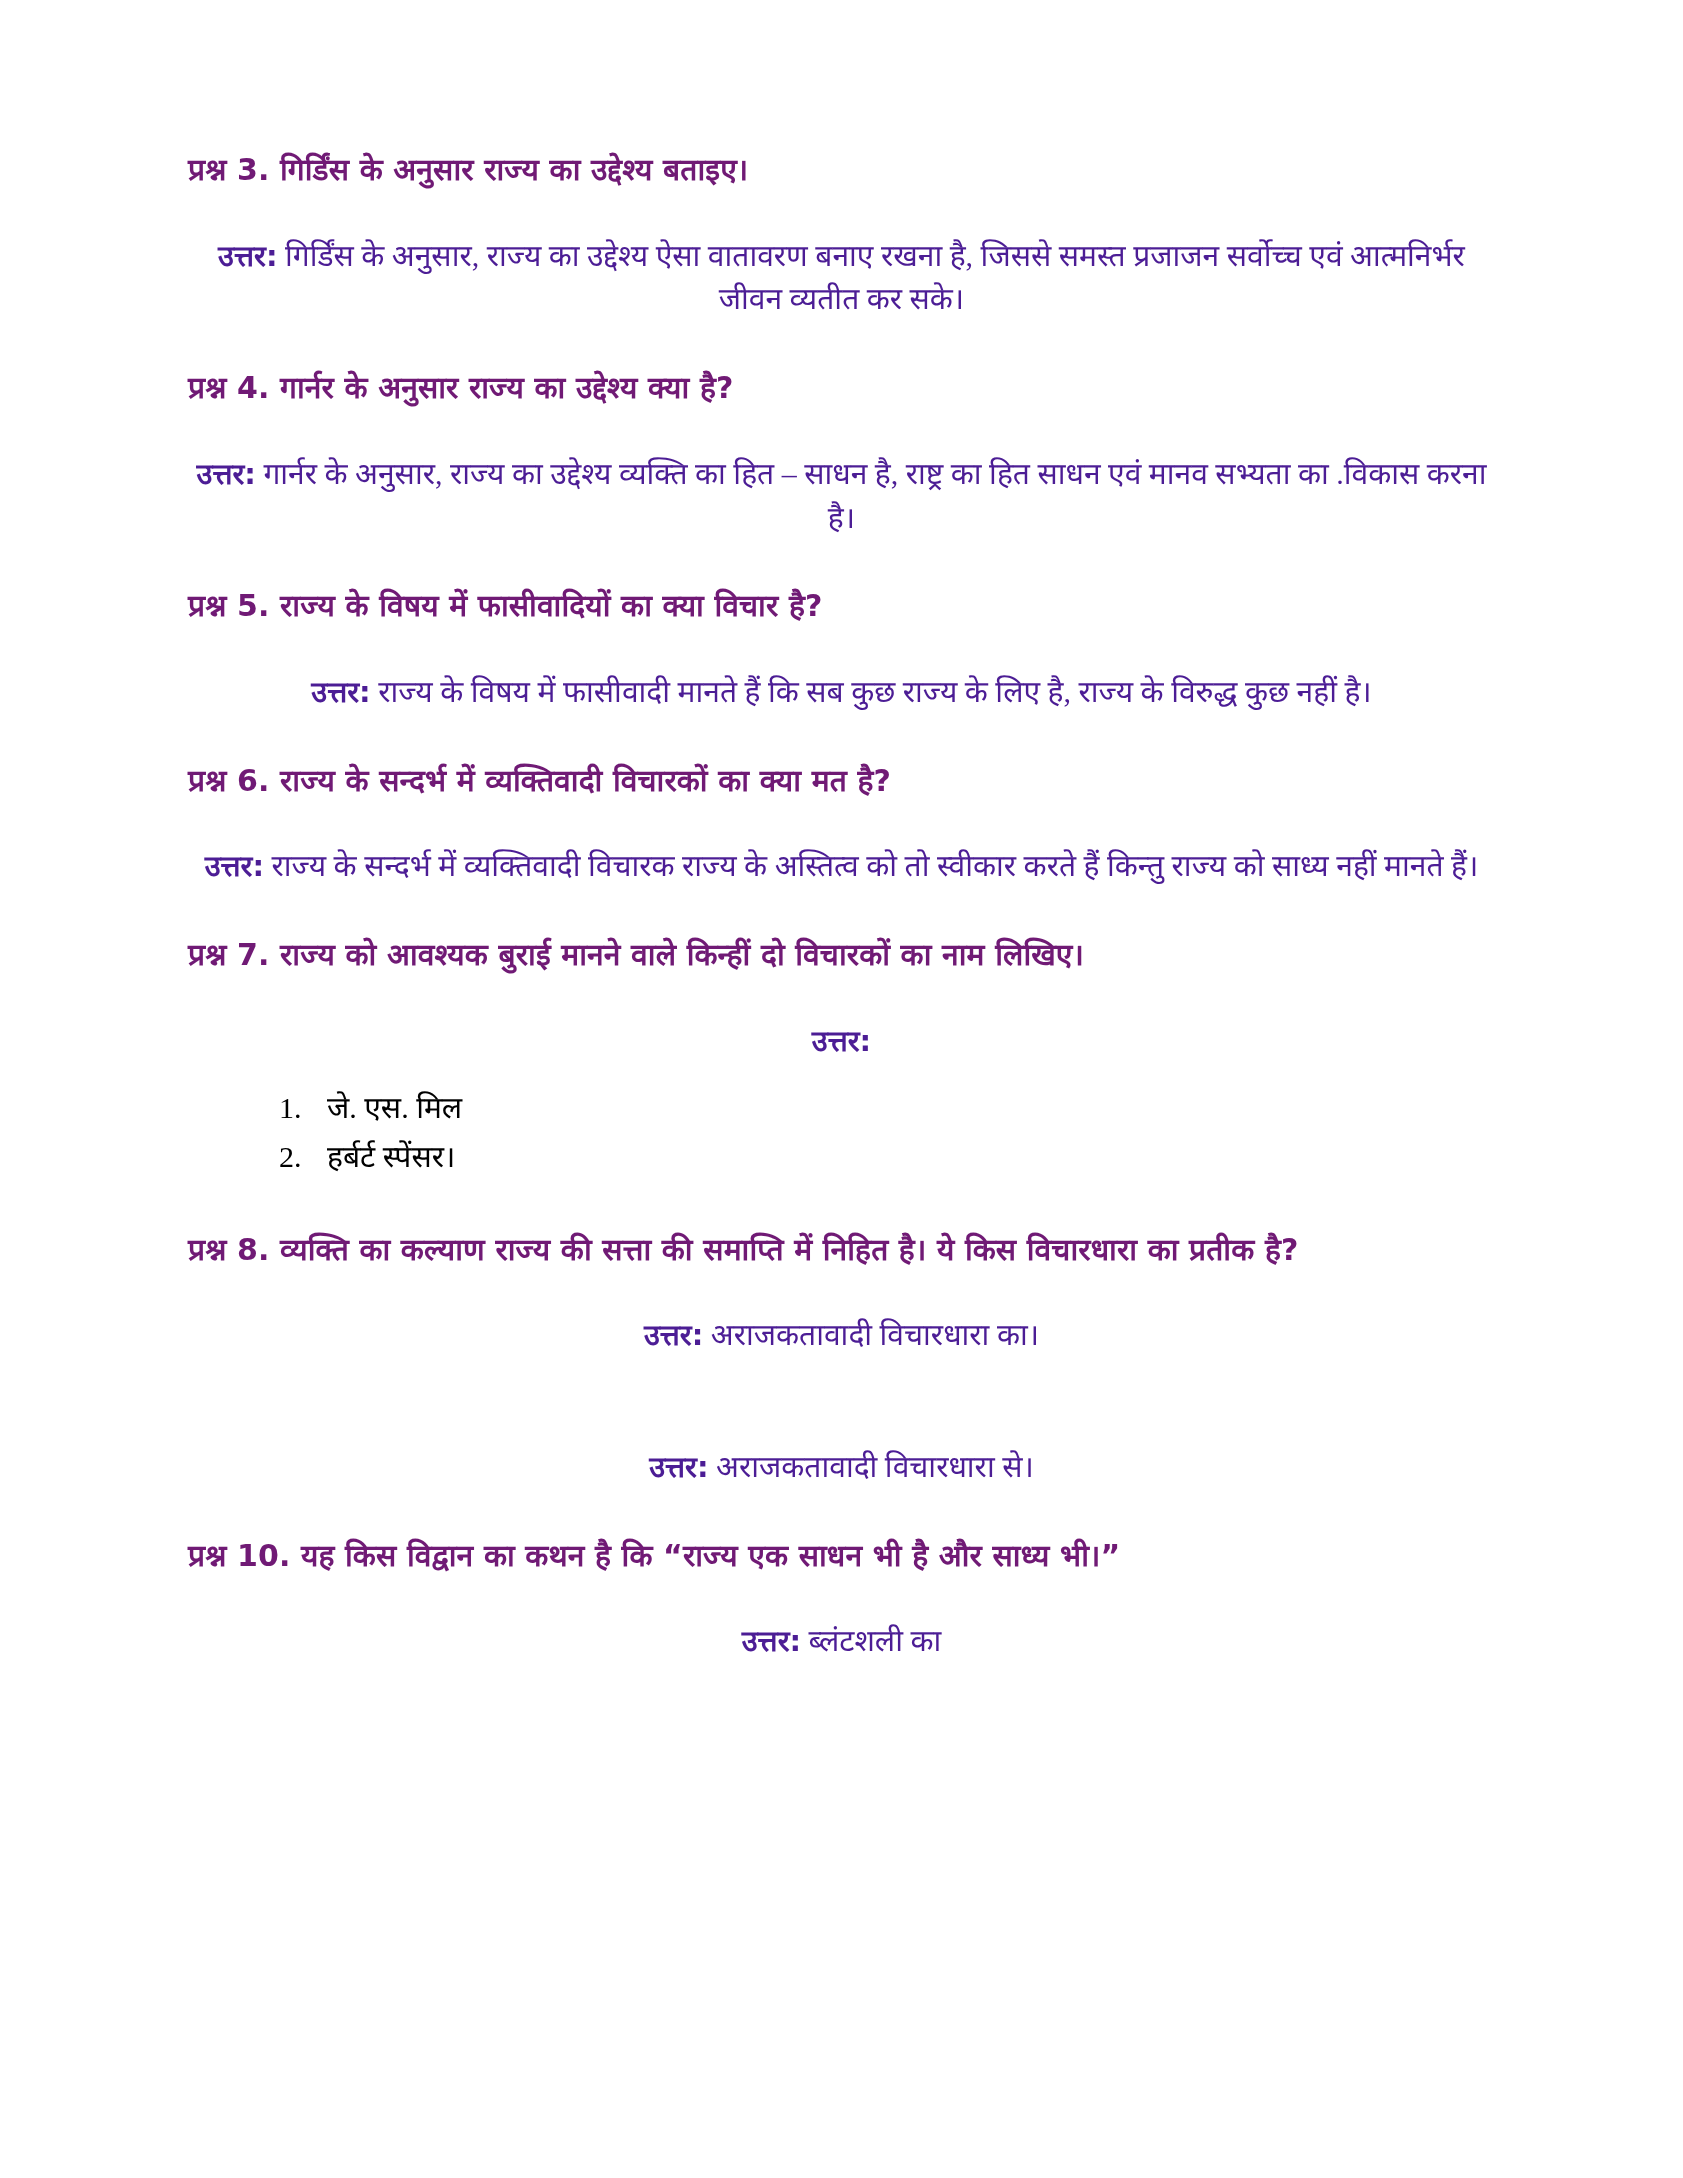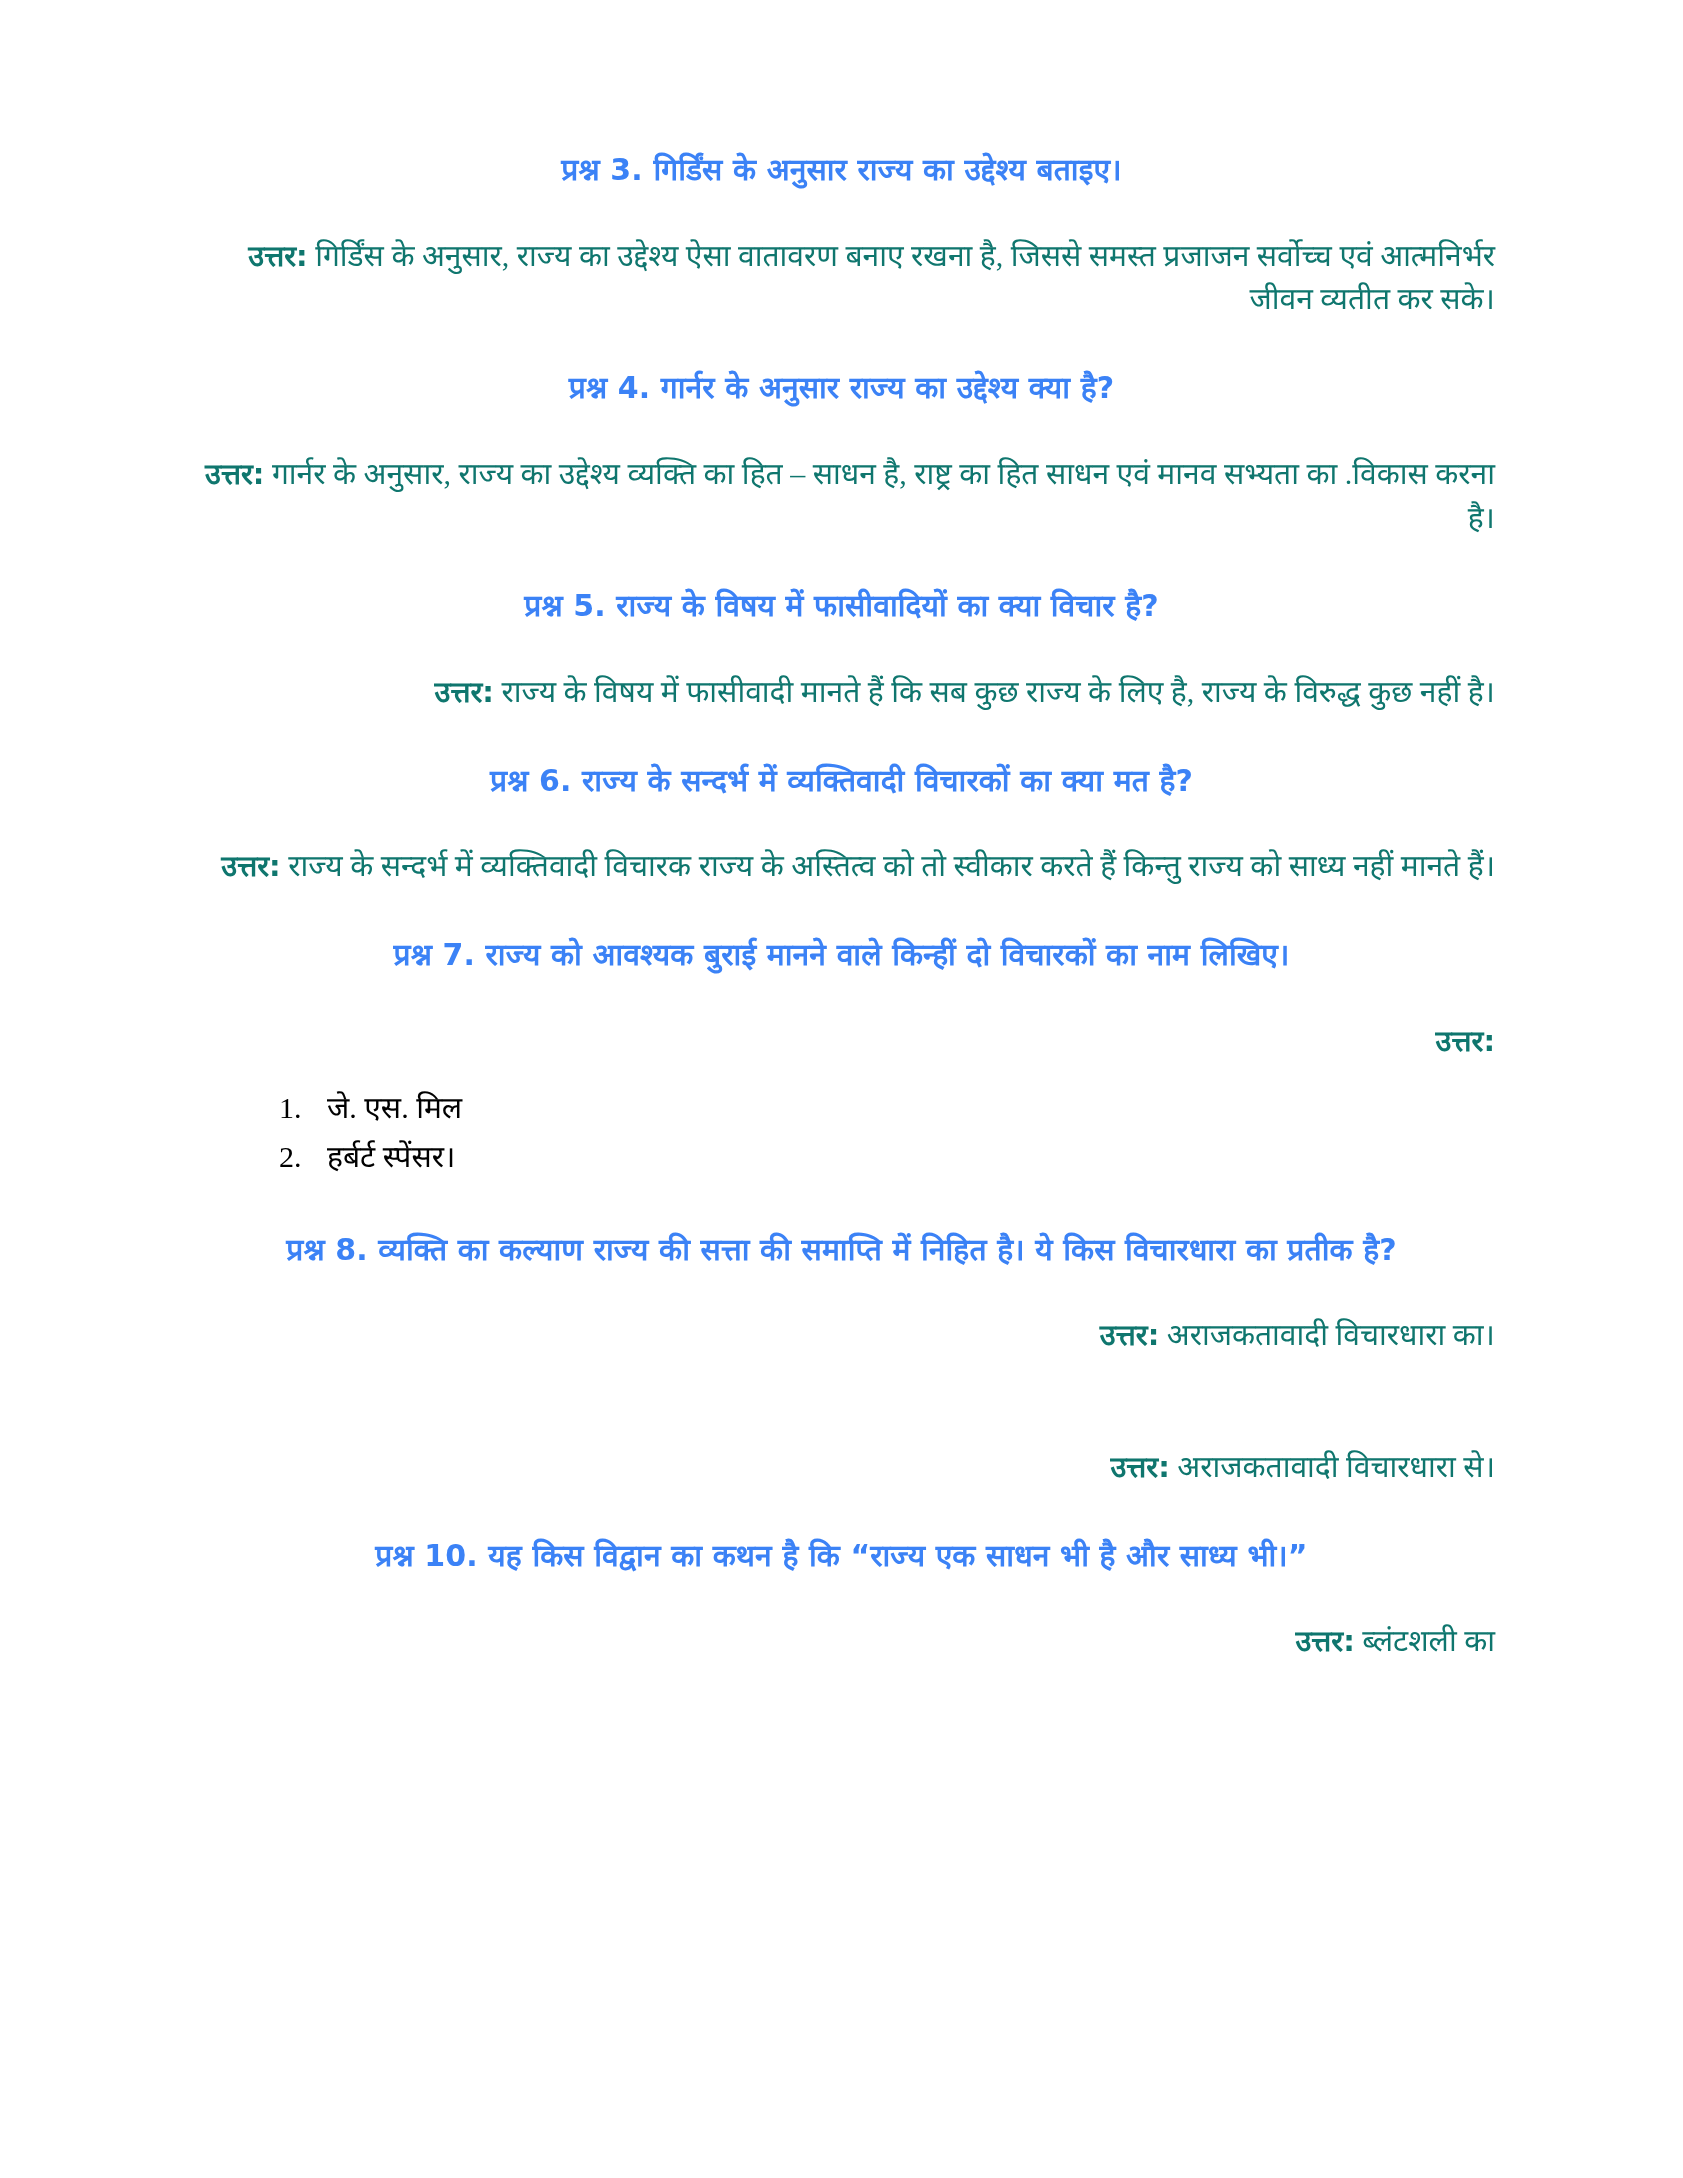--- a/index.html
+++ b/index.html
@@ -25,30 +25,30 @@
   .content {
     width: 1307px;
   }
   .q {
     font-family: "DejaVu Sans", "Liberation Sans", sans-serif;
     font-weight: 700;
     font-size: 30px;
     line-height: 1.42;
     letter-spacing: 0.1px;
     margin: 0 0 0 0;
-    color: #3b82f6;
-    text-align: center;
+    color: #701a75;
+    text-align: left;
   }
   .a {
     font-family: "Liberation Serif", "DejaVu Serif", serif;
     font-size: 30px;
     line-height: 1.46;
     margin: 0;
-    color: #0f766e;
-    text-align: right;
+    color: #4c1d95;
+    text-align: center;
   }
   .a .lbl {
     font-family: "DejaVu Sans", "Liberation Sans", sans-serif;
     font-weight: 700;
     font-size: 29px;
   }
   .block { margin-bottom: 0; }
   .gap-q   { height: 42px; }
   .gap-a   { height: 46px; }
   .gap-lst { height: 18px; }

